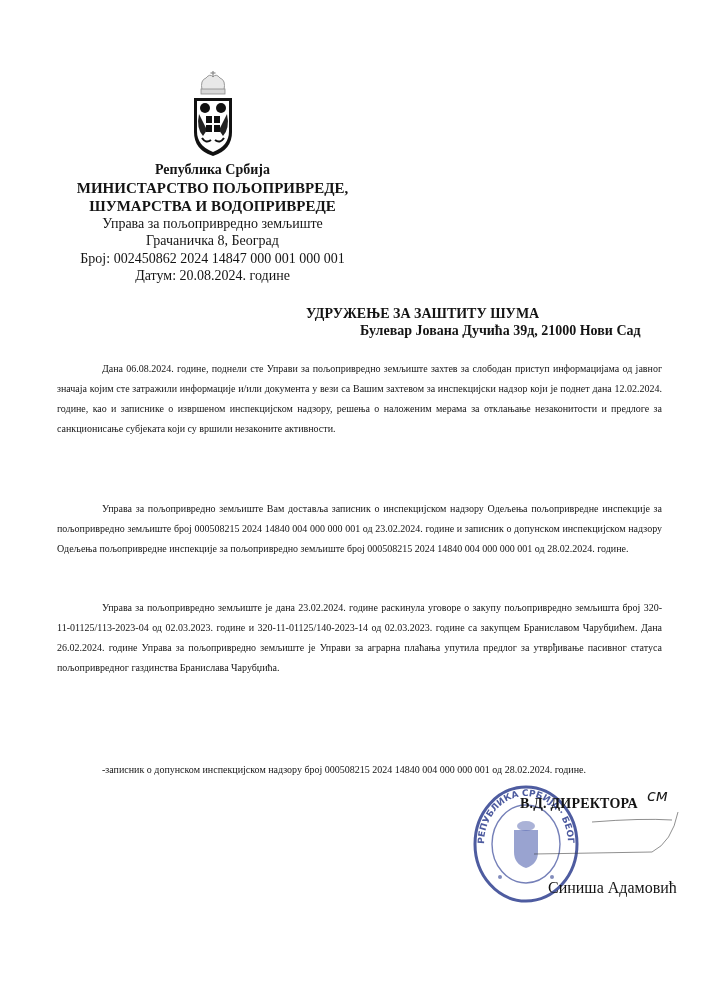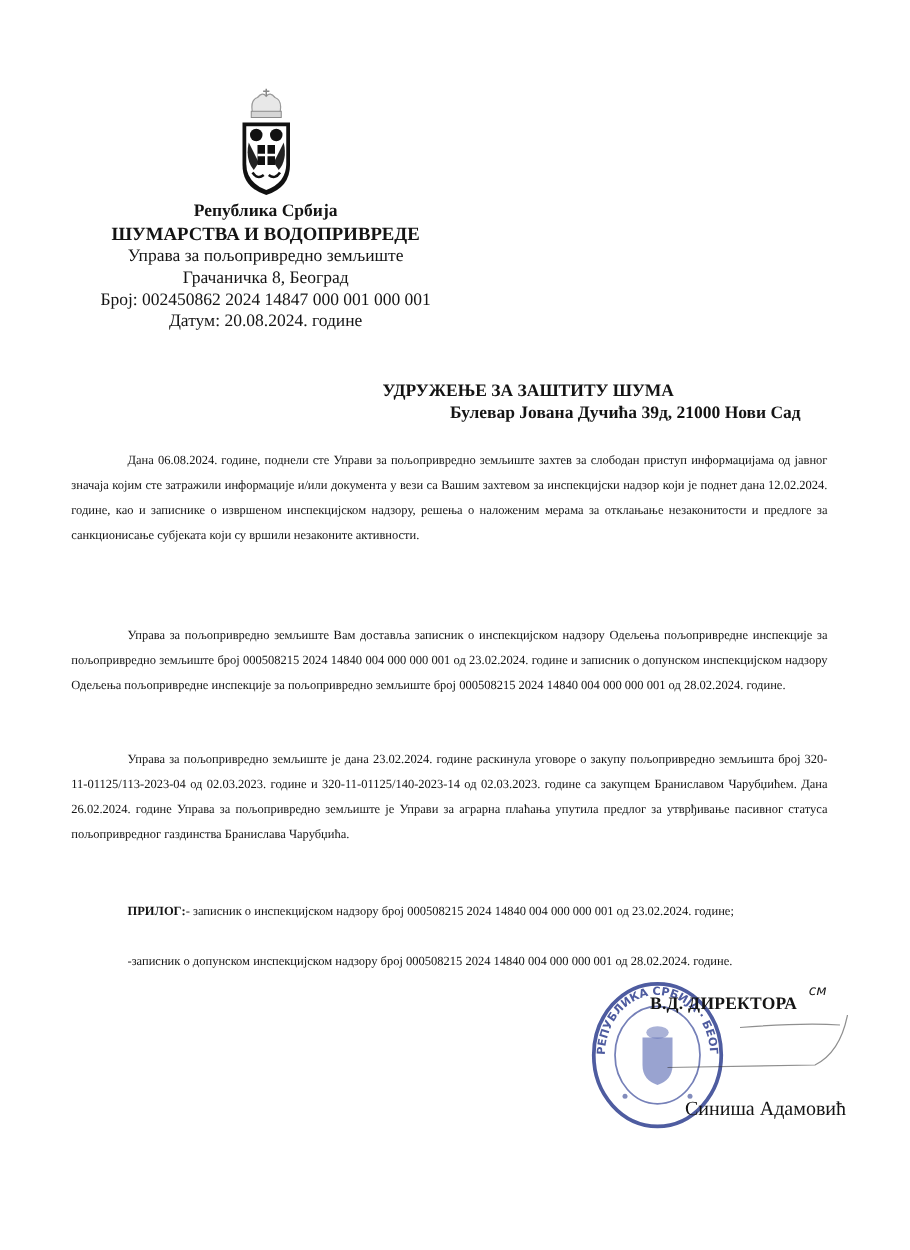--- a/index.html
+++ b/index.html
@@ -42,21 +42,21 @@
   .bold { font-weight: bold; }
 
   
   .sig { position: absolute; left: 470px; top: 782px; width: 240px; height: 130px; }
   .stamp { position: absolute; left: 0; top: 0; width: 112px; height: 125px; }
   .sig-title {
     position: absolute; left: 50px; top: 14px; font-weight: bold; font-size: 14px;
     white-space: nowrap; letter-spacing: 0.2px;
   }
   .sig-initials {
-    position: absolute; left: 177px; top: 4px; font-size: 11px; font-style: italic;
+    position: absolute; left: 177px; top: 4px; font-size: 16px; font-style: italic;
     font-family: "DejaVu Sans", sans-serif; color: #1a1a1a;
   }
   .sig-line { position: absolute; left: 62px; top: 20px; width: 150px; height: 60px; }
   .sig-name {
     position: absolute; left: 78px; top: 79px; font-size: 16px; white-space: nowrap; margin-top: 18px;
   }
 </style>
 </head>
 <body>
 
@@ -79,20 +79,21 @@
       <path d="M9 44 Q6 58 13 66 L17 60 Z" fill="#222"></path>
       <path d="M37 44 Q40 58 33 66 L29 60 Z" fill="#222"></path>
 
       <rect x="16" y="46" width="14" height="16" fill="#111"></rect>
       <rect x="22" y="46" width="2" height="16" fill="#fff"></rect>
       <rect x="16" y="53" width="14" height="2" fill="#fff"></rect>
 
       <path d="M12 68 Q16 74 21 70 M34 68 Q30 74 25 70" stroke="#111" stroke-width="2" fill="none"></path>
     </svg>
     <div class="h-line h-republic">Република Србија</div>
+    <div class="h-line h-ministry">МИНИСТАРСТВО ПОЉОПРИВРЕДЕ,</div>
     <div class="h-line h-ministry">ШУМАРСТВА И ВОДОПРИВРЕДЕ</div>
     <div class="h-line">Управа за пољопривредно земљиште</div>
     <div class="h-line">Грачаничка 8, Београд</div>
     <div class="h-line">
       <span class="h-label">Број:</span>
       <span>002450862 2024 14847 000 001 000 001</span>
     </div>
     <div class="h-line">
       <span class="h-label">Датум:</span>
       <span>20.08.2024. године</span>
@@ -101,21 +102,20 @@
 
   <div class="recipient">
     <div class="rec-name">УДРУЖЕЊЕ ЗА ЗАШТИТУ ШУМА</div>
     <div class="rec-addr">Булевар Јована Дучића 39д, 21000 Нови Сад</div>
   </div>
 
   <p class="para p1">Дана 06.08.2024. године, поднели сте Управи за пољопривредно земљиште захтев за слободан приступ информацијама од јавног значаја којим сте затражили информације и/или документа у вези са Вашим захтевом за инспекцијски надзор који је поднет дана 12.02.2024. године, као и записнике о извршеном инспекцијском надзору, решења о наложеним мерама за отклањање незаконитости и предлоге за санкционисање субјеката који су вршили незаконите активности.</p>
   <p class="para p2">Управа за пољопривредно земљиште Вам доставља записник о инспекцијском надзору Одељења пољопривредне инспекције за пољопривредно земљиште број 000508215 2024 14840 004 000 000 001 од 23.02.2024. године и записник о допунском инспекцијском надзору Одељења пољопривредне инспекције за пољопривредно земљиште број 000508215 2024 14840 004 000 000 001 од 28.02.2024. године.</p>
   <p class="para p3">Управа за пољопривредно земљиште је дана 23.02.2024. године раскинула уговоре о закупу пољопривредно земљишта број 320-11-01125/113-2023-04 од 02.03.2023. године и 320-11-01125/140-2023-14 од 02.03.2023. године са закупцем Браниславом Чарубџићем. Дана 26.02.2024. године Управа за пољопривредно земљиште је Управи за аграрна плаћања упутила предлог за утврђивање пасивног статуса пољопривредног газдинства Бранислава Чарубџића.</p>
 
-  <p class="para p4"><span class="bold">ПРИЛОГ:</span><span>- записник о инспекцијском надзору број 000508215 2024 14840 004 000 000 001 од 23.02.2024. године;</span></p>
   <p class="para p5">-записник о допунском инспекцијском надзору број 000508215 2024 14840 004 000 000 001 од 28.02.2024. године.</p>
 
   <div class="sig">
     <svg class="stamp" viewBox="0 0 112 125">
       <defs>
         <path id="stampArc" d="M14 62 A42 48 0 1 1 98 62"></path>
       </defs>
       <ellipse cx="56" cy="62" rx="51" ry="57" fill="none" stroke="#2f3f8f" stroke-width="3" opacity="0.85"></ellipse>
       <ellipse cx="56" cy="62" rx="34" ry="39" fill="none" stroke="#3a4a9a" stroke-width="1.4" opacity="0.7"></ellipse>
       <text font-size="9" font-weight="bold" fill="#2f3f8f" opacity="0.85" font-family="DejaVu Sans, sans-serif">

